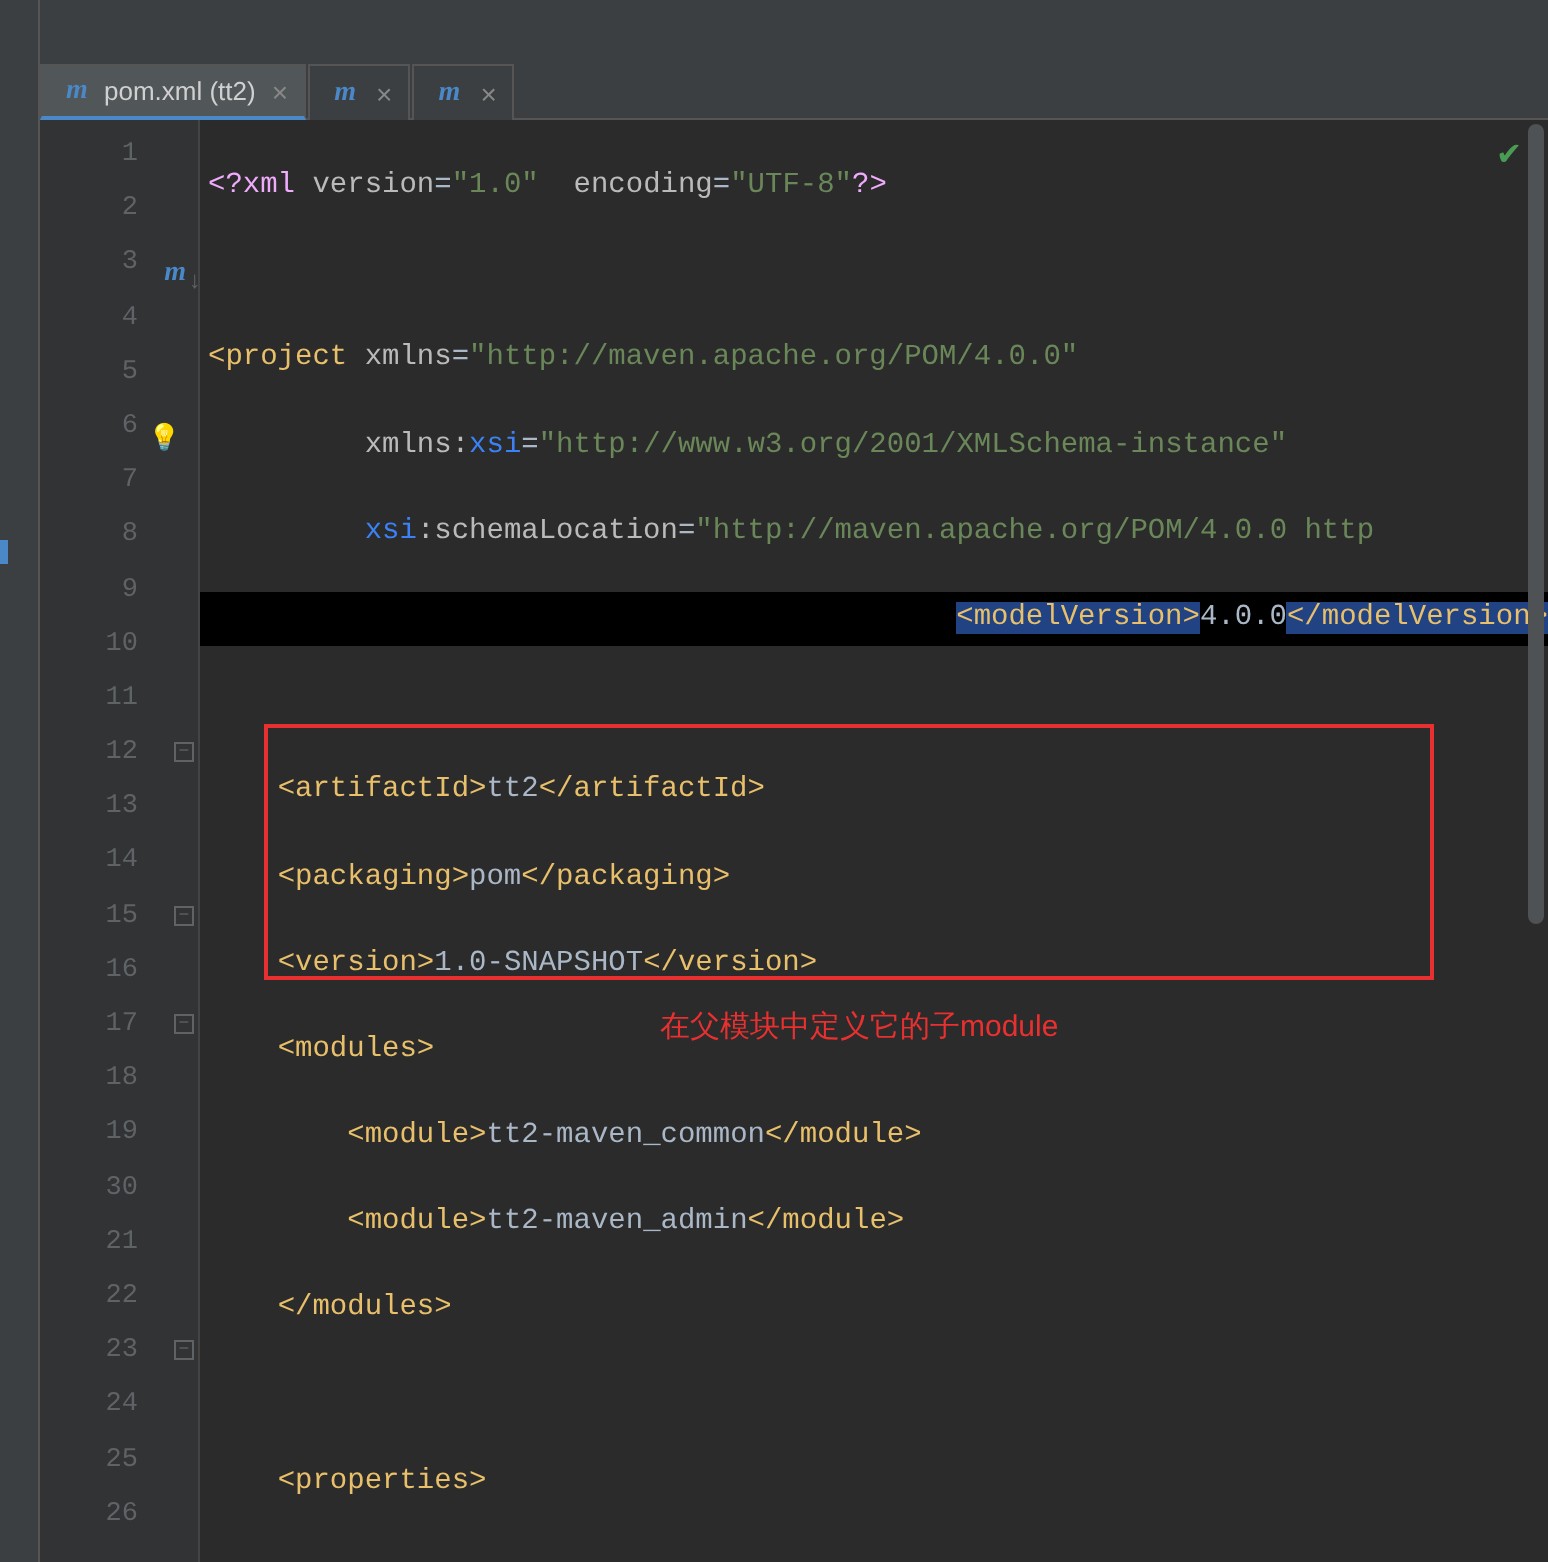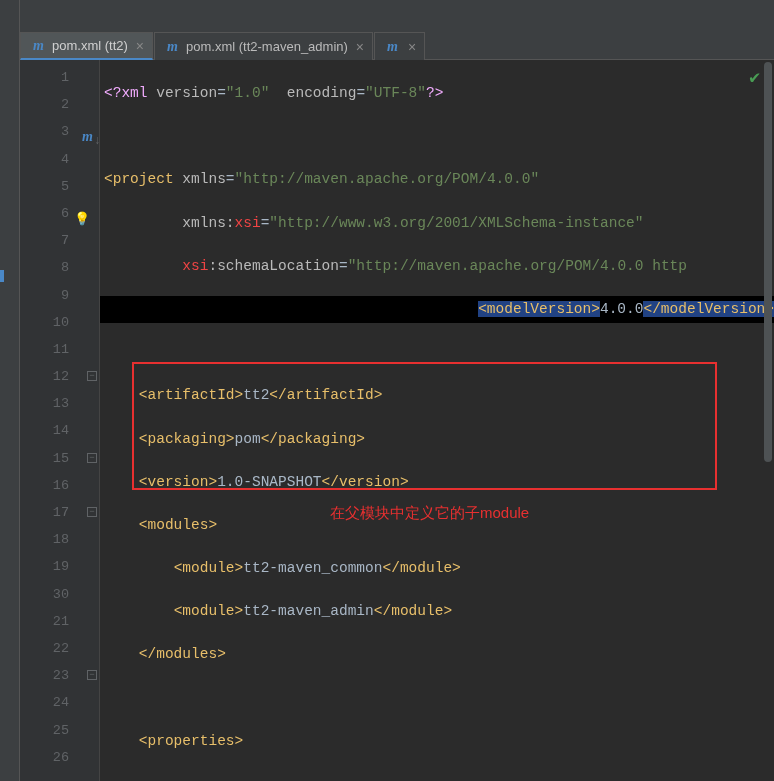--- a/index.html
+++ b/index.html
@@ -140,21 +140,21 @@
     line-height: 27.2px;
     padding-left: 4px;
   }
   .code .line.hl-row {
     background: #000000;
     text-align: right;
   }
   .hl { background: #214283; }
   .t  { color: #e8bf6a; } 
   .a  { color: #bababa; text-align: center; } 
-  .ns { color: #ef4444; } 
+  .ns { color: #3b82f6; } 
   .s  { color: #6a8759; } 
   .v  { color: #a9b7c6; } 
   .pi { color: #f0abfc; } 
   .red-box {
     position: absolute;
     border: 2px solid #e83030;
     pointer-events: none;
   }
   .annotation {
     position: absolute;
@@ -196,21 +196,20 @@
 </div>
 
 <div class="tabs">
   <div class="tab active">
     <span class="tab-icon">m</span>
     <span>pom.xml (tt2)</span>
     <span class="tab-close">×</span>
   </div>
   <div class="tab">
     <span class="tab-icon">m</span>
-    <span>pom.xml (tt2-maven_admin)</span>
     <span class="tab-close">×</span>
   </div>
   <div class="tab">
     <span class="tab-icon">m</span>
     <span class="tab-close">×</span>
   </div>
 </div>
 
 <div class="editor-area">
   <div class="gutter">

